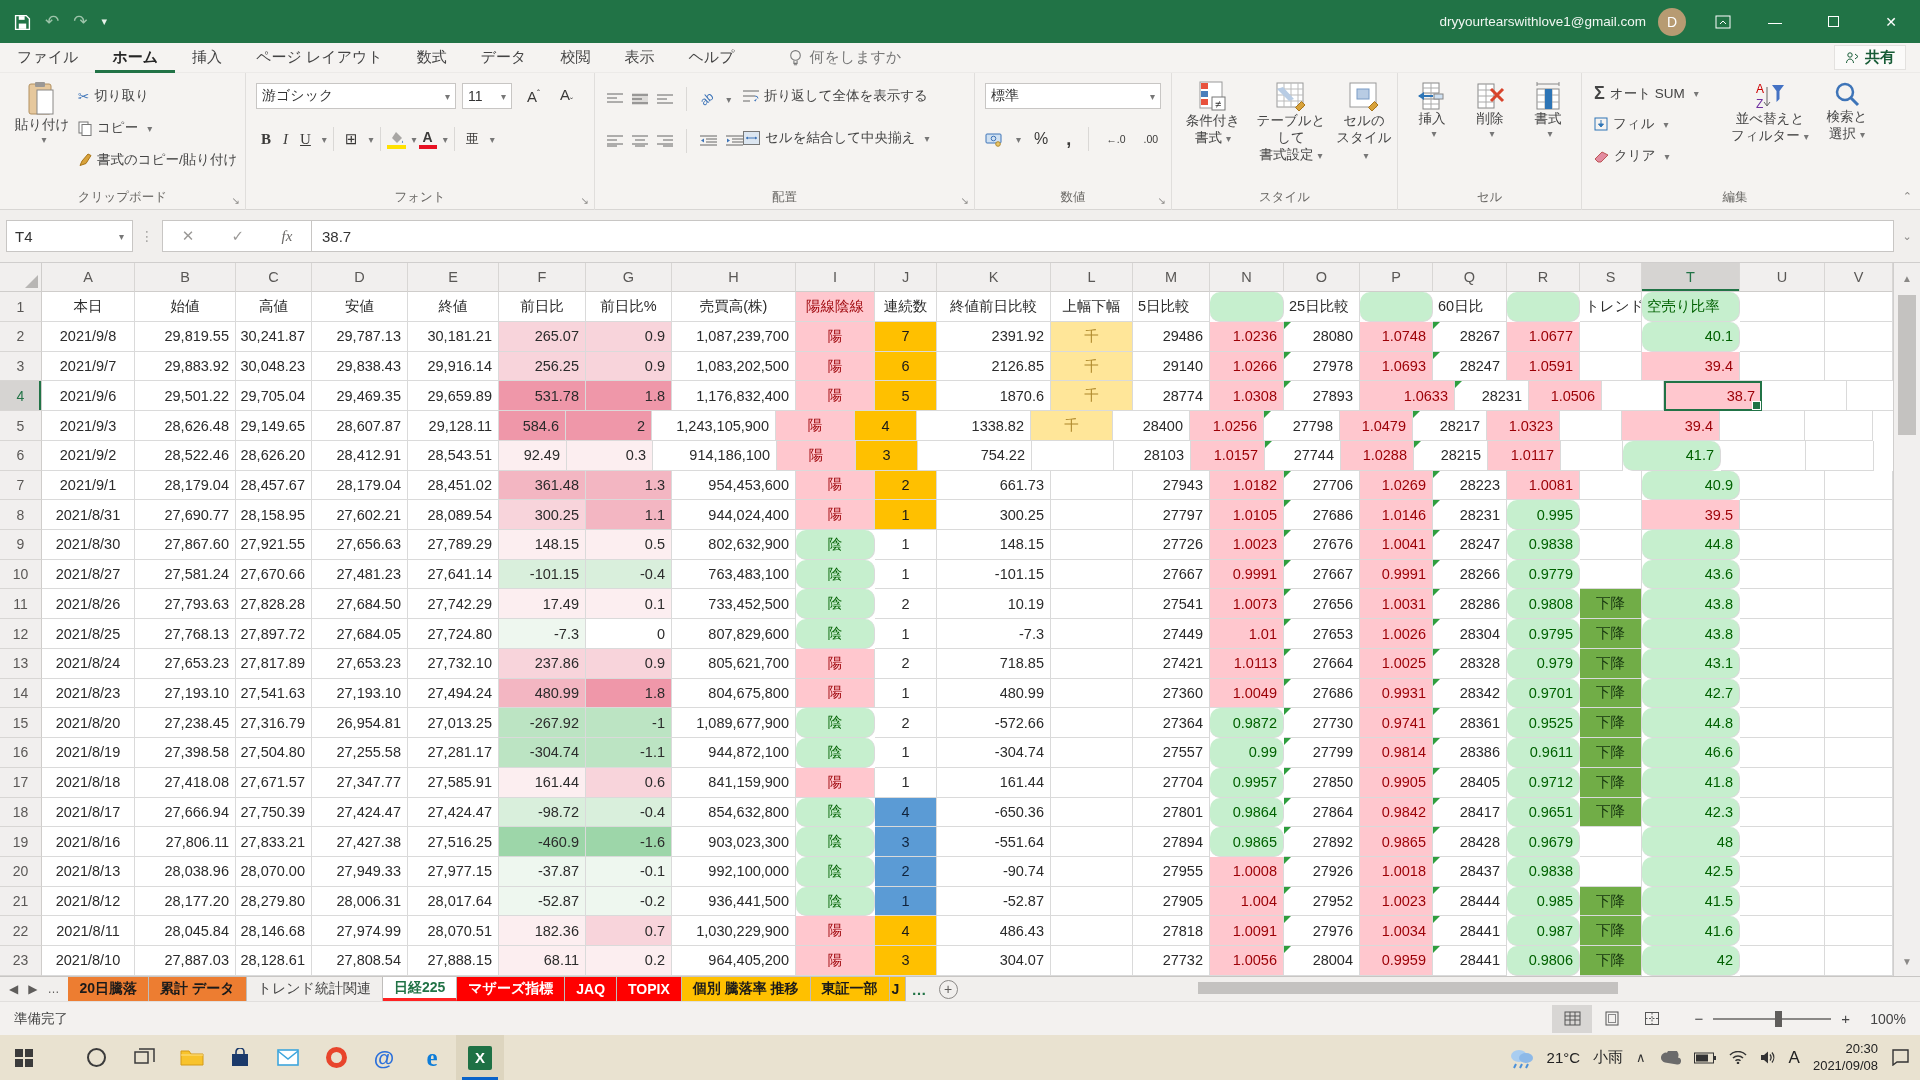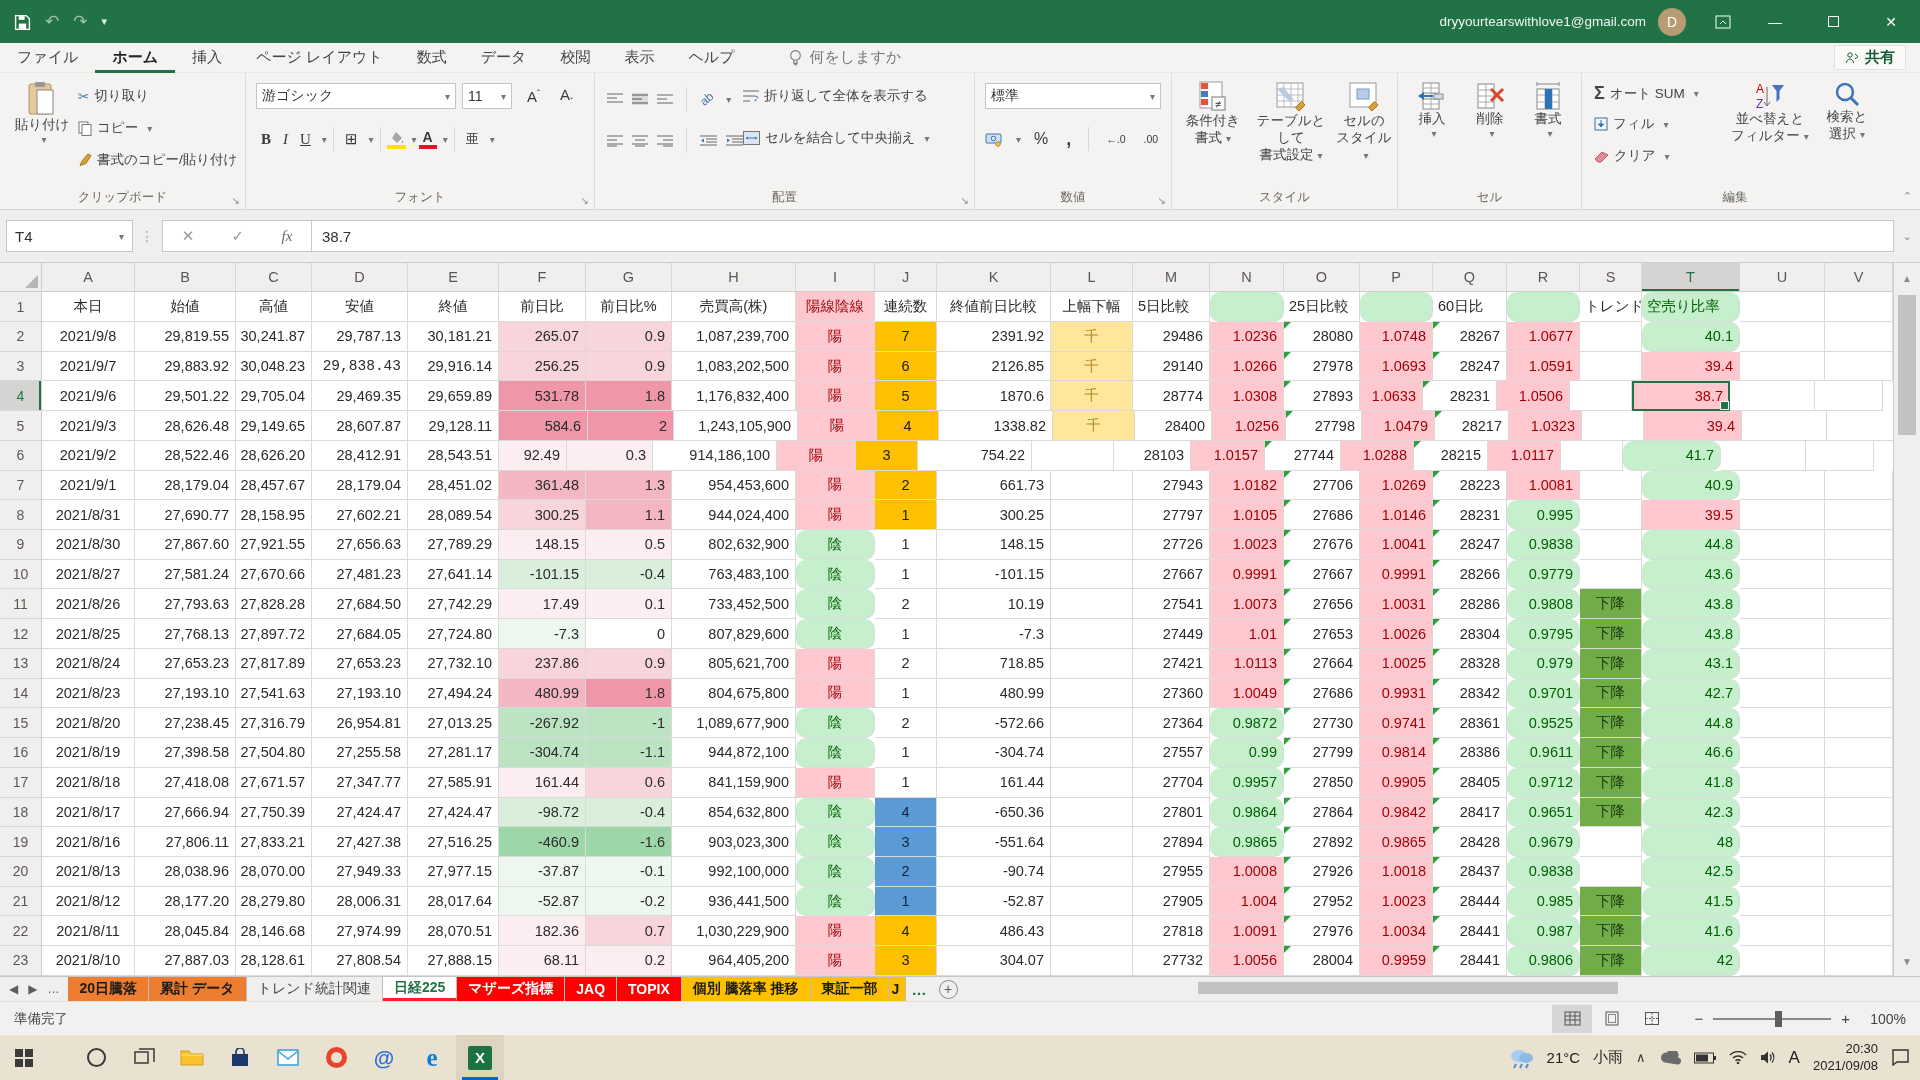--- a/index.html
+++ b/index.html
@@ -544,21 +544,21 @@
         <div class="cell al-c" style="width: 62px;"></div>
         <div class="cell al-r cG" style="width: 98px;">40.1</div>
         <div class="cell al-undefined" style="width: 85px;"></div>
         <div class="cell al-undefined" style="width: 68px;"></div>
       </div>
       <div class="grow" style="height: 29.73px;">
         <div class="gut">3</div>
         <div class="cell al-c" style="width: 93px;">2021/9/7</div>
         <div class="cell al-r" style="width: 101px;">29,883.92</div>
         <div class="cell al-r" style="width: 76px;">30,048.23</div>
-        <div class="cell al-r" style="width: 96px; font-family: Liberation Mono, monospace;">29,838.43</div>
+        <div class="cell al-r" style="width: 96px;">29,838.43</div>
         <div class="cell al-r" style="width: 91px;">29,916.14</div>
         <div class="cell al-r p2" style="width: 87px;">256.25</div>
         <div class="cell al-r p2" style="width: 86px;">0.9</div>
         <div class="cell al-r" style="width: 124px;">1,083,202,500</div>
         <div class="cell al-c cP" style="width: 79px;">陽</div>
         <div class="cell al-c cO" style="width: 62px;">6</div>
         <div class="cell al-r" style="width: 114px;">2126.85</div>
         <div class="cell al-c cY" style="width: 82px;">千</div>
         <div class="cell al-r" style="width: 77px;">29140</div>
         <div class="cell al-r cP" style="width: 74px;">1.0266</div>
@@ -581,36 +581,36 @@
         <div class="cell al-r p4" style="width: 87px;">531.78</div>
         <div class="cell al-r p4" style="width: 86px;">1.8</div>
         <div class="cell al-r" style="width: 124px;">1,176,832,400</div>
         <div class="cell al-c cP" style="width: 79px;">陽</div>
         <div class="cell al-c cO" style="width: 62px;">5</div>
         <div class="cell al-r" style="width: 114px;">1870.6</div>
         <div class="cell al-c cY" style="width: 82px;">千</div>
         <div class="cell al-r" style="width: 77px;">28774</div>
         <div class="cell al-r cP" style="width: 74px;">1.0308</div>
         <div class="cell al-r tri" style="width: 76px;">27893</div>
-        <div class="cell al-r cP" style="width: 63px;">1.0633</div>
+        <div class="cell al-r cP" style="width: 95px;">1.0633</div>
         <div class="cell al-r tri" style="width: 74px;">28231</div>
         <div class="cell al-r cP" style="width: 73px;">1.0506</div>
         <div class="cell al-c" style="width: 62px;"></div>
         <div class="cell al-r cP sel" style="width: 98px;">38.7</div>
         <div class="cell al-undefined" style="width: 85px;"></div>
         <div class="cell al-undefined" style="width: 68px;"></div>
       </div>
       <div class="grow" style="height: 29.73px;">
         <div class="gut">5</div>
         <div class="cell al-c" style="width: 93px;">2021/9/3</div>
         <div class="cell al-r" style="width: 101px;">28,626.48</div>
         <div class="cell al-r" style="width: 76px;">29,149.65</div>
         <div class="cell al-r" style="width: 96px;">28,607.87</div>
         <div class="cell al-r" style="width: 91px;">29,128.11</div>
-        <div class="cell al-r p4" style="width: 89px;">584.6</div>
+        <div class="cell al-r p4" style="width: 67px;">584.6</div>
         <div class="cell al-r p4" style="width: 86px;">2</div>
         <div class="cell al-r" style="width: 124px;">1,243,105,900</div>
         <div class="cell al-c cP" style="width: 79px;">陽</div>
         <div class="cell al-c cO" style="width: 62px;">4</div>
         <div class="cell al-r" style="width: 114px;">1338.82</div>
         <div class="cell al-c cY" style="width: 82px;">千</div>
         <div class="cell al-r" style="width: 77px;">28400</div>
         <div class="cell al-r cP" style="width: 74px;">1.0256</div>
         <div class="cell al-r tri" style="width: 76px;">27798</div>
         <div class="cell al-r cP" style="width: 73px;">1.0479</div>

